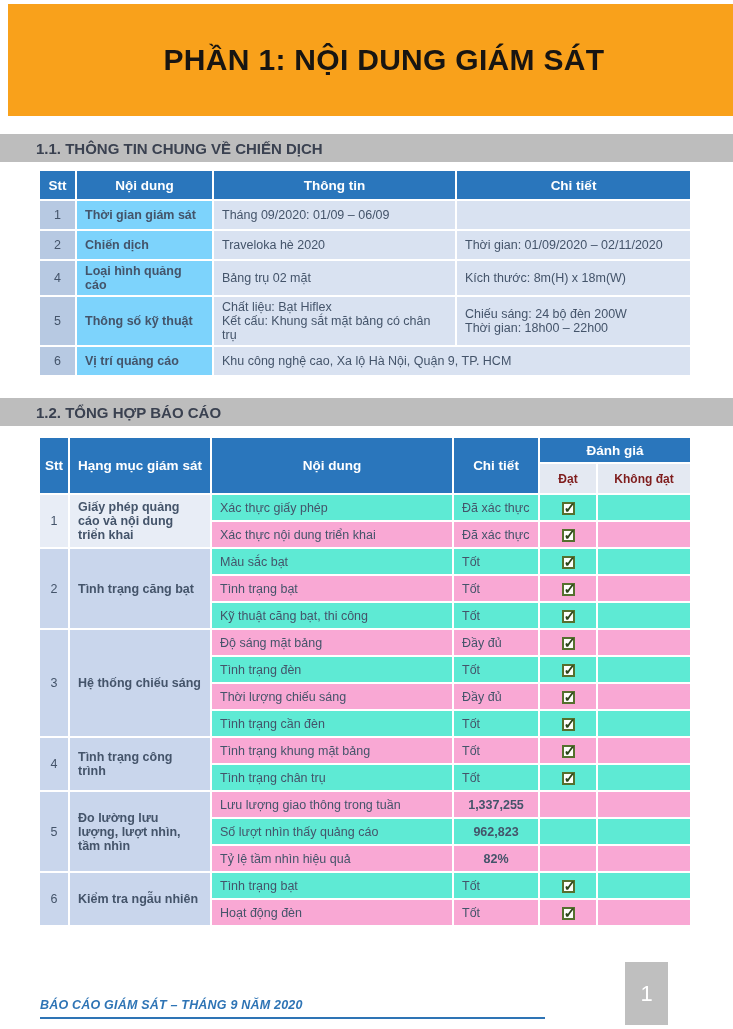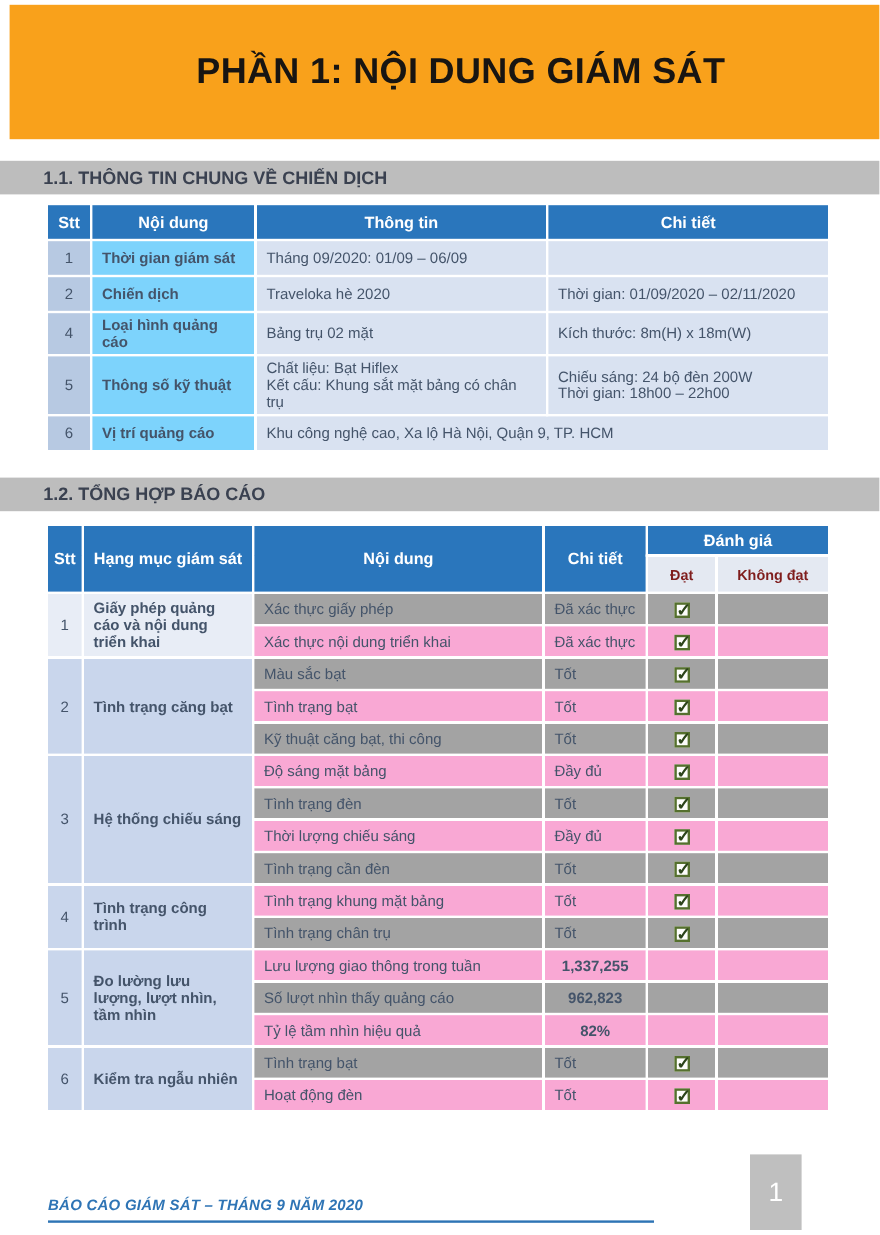--- a/index.html
+++ b/index.html
@@ -75,21 +75,21 @@
   
   #table2 { margin-top: 10px; width: 652px; }
   #table2 th.main { height: 26px; }
   #table2 th.sub {
     background: #E4E9F2;
     color: #7f1d1d;
     font-size: 12px;
     height: 31px;
   }
   #table2 td { height: 27px; padding: 2px 8px; }
-  .band-light { background: #a3a3a3; }
+  .band-light { background: #5eead4; }
   .band-med   { background: #f9a8d4; }
   .group-light { background: #E8EDF6; margin-left: 34px; }
   .group-med   { background: #C9D6EC; }
   .stt-cell { text-align: center; }
   .group-name { font-weight: bold; }
   .emphasis { text-align: center; font-weight: bold; }
   .check-cell { text-align: center; padding: 2px 2px; }
   
   .checkbox {
     display: inline-block;

